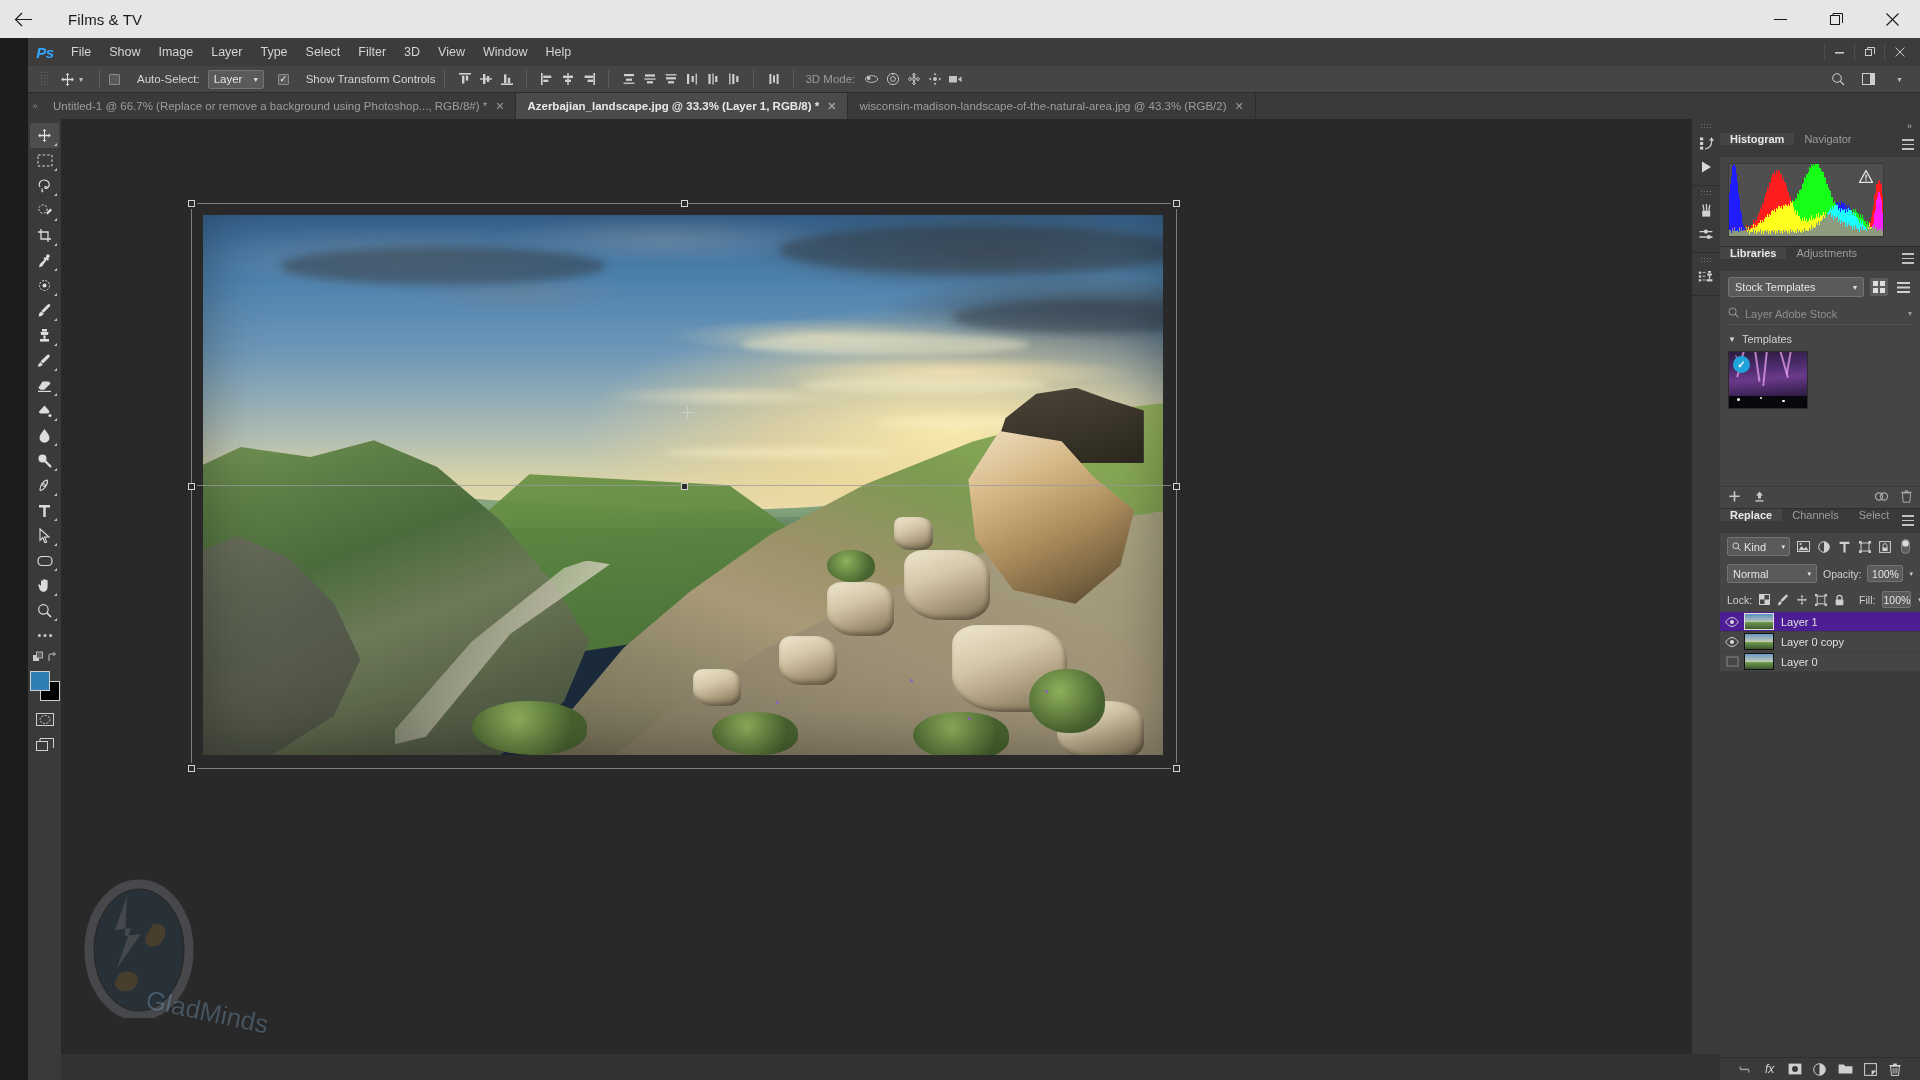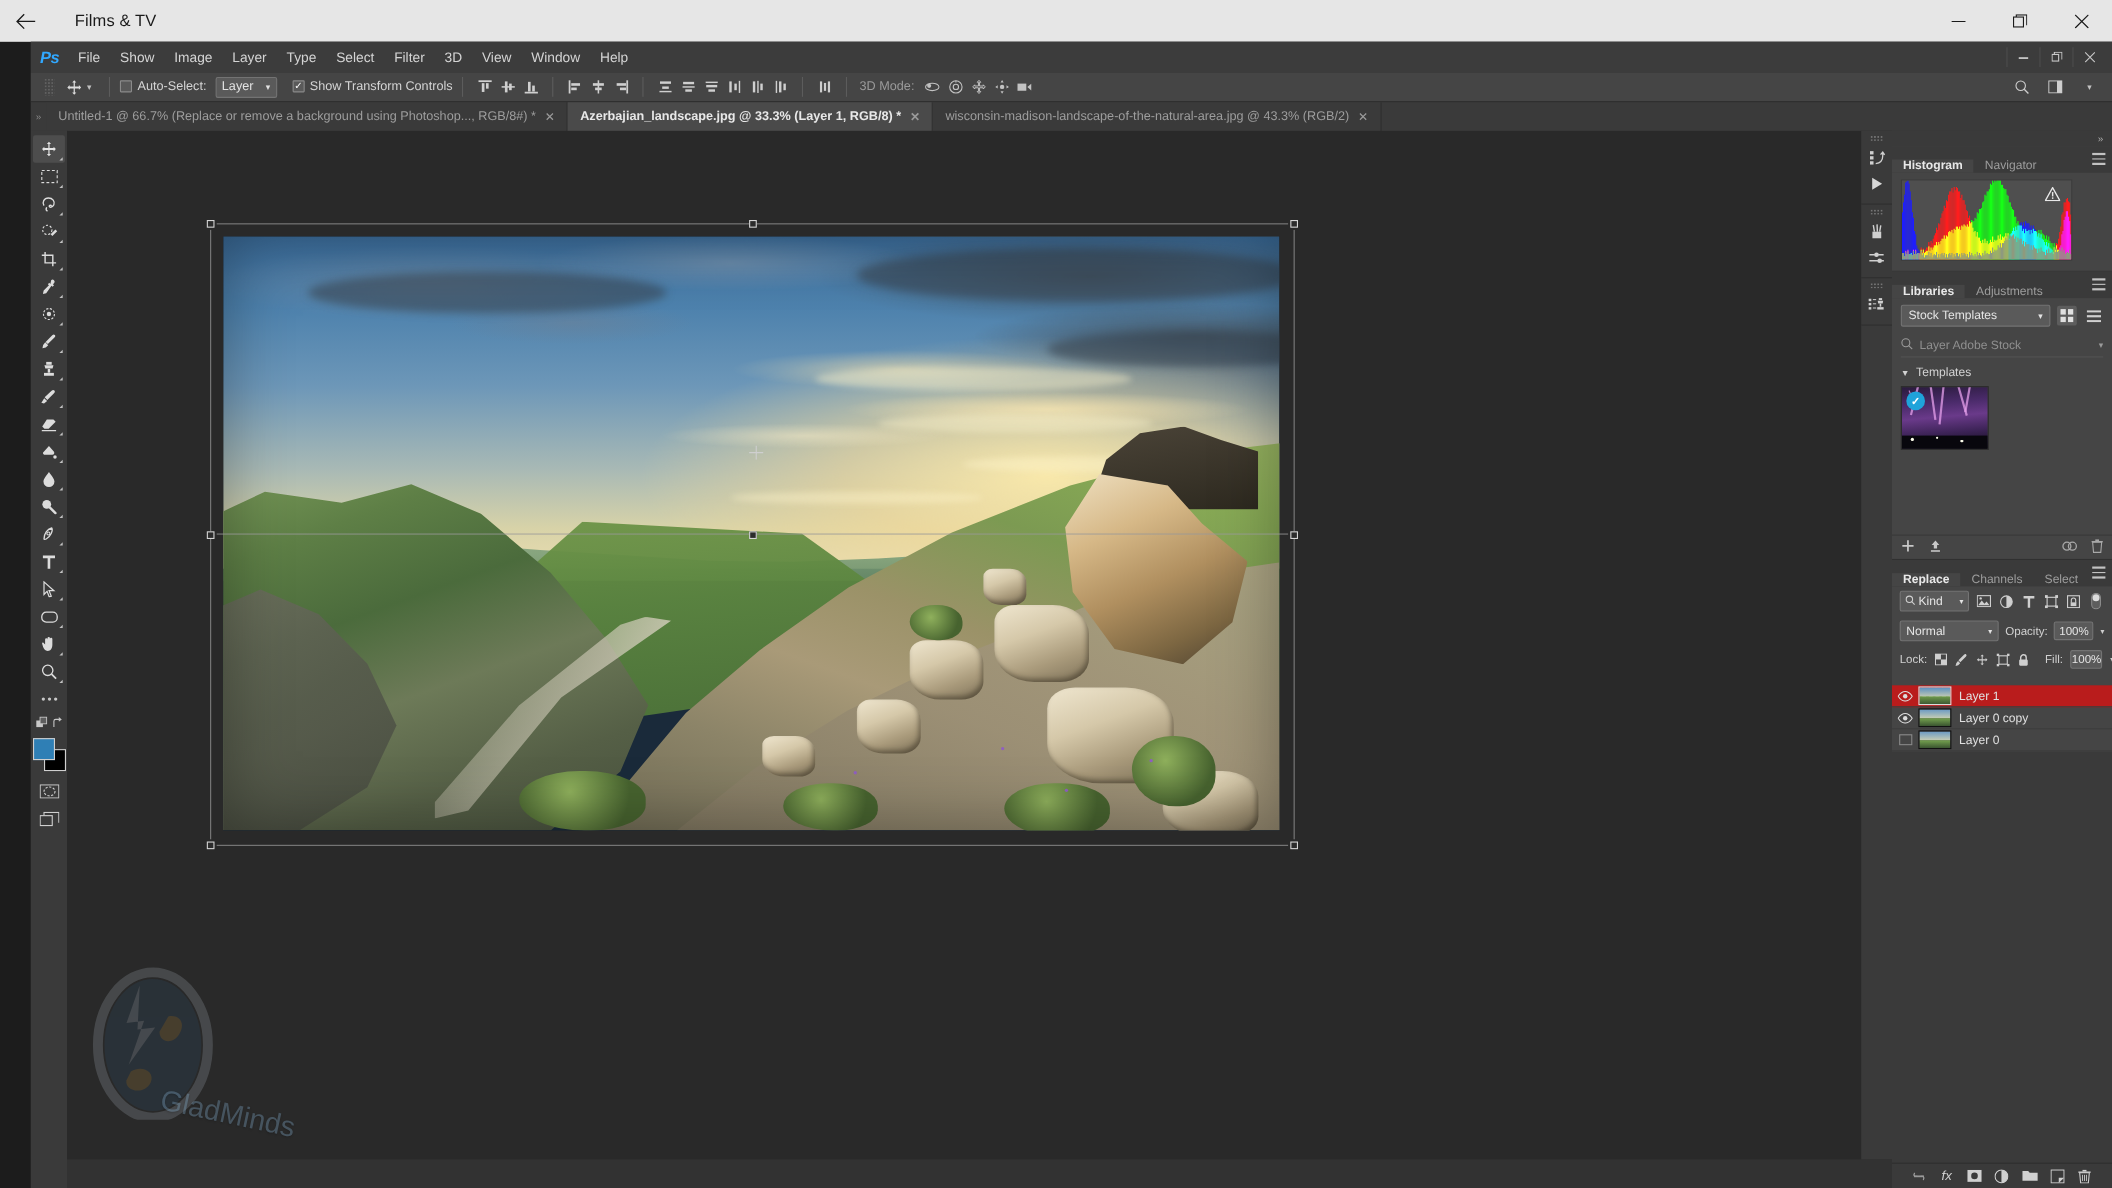--- a/index.html
+++ b/index.html
@@ -64,21 +64,21 @@
     display: flex; align-items: center; padding-left: 12px;
   }
   .ob-grip { width: 10px; height: 16px; margin-right: 6px;
     background-image: radial-gradient(#6e6e6e 1px, transparent 1px);
     background-size: 3px 3px; opacity:.7; }
   .ob-tool {
     width: 22px; height: 22px; display:flex; align-items:center; justify-content:center;
     color:#dcdcdc;
   }
   .ob-caret { color:#c0c0c0; font-size:8px; margin:0 7px 0 1px; }
-  .ob-check { display:flex; gap:5px; font-size:11.5px; color:#d4d4d4; }
+  .ob-check { display:flex; align-items:center; gap:17px; font-size:11.5px; color:#d4d4d4; }
   .ob-box {
     width: 11px; height: 11px; background:#595959; border:1px solid #8a8a8a; border-radius:1px;
     display:flex; align-items:center; justify-content:center; color:#fff; font-size:9px; line-height:1;
   }
   .ob-box.on { background:#5a5a5a; }
   .ob-select {
     height: 19px; min-width: 56px; background:#5a5a5a; border:1px solid #737373; border-radius:2px;
     display:flex; align-items:center; justify-content:space-between; padding:0 5px;
     font-size:11.5px; color:#e2e2e2; margin-left: 8px;
   }
@@ -285,21 +285,21 @@
   .rail-ico { width:26px;height:24px; display:flex;align-items:center;justify-content:center; color:#d0d0d0;}
 
   #ps-dock {
     position:absolute; right: 0; top: 81px; width: 200px; bottom: 0;
     background: #3a3a3a;
   }
   #dock-collapse { height:14px; display:flex; align-items:center; justify-content:flex-end;
     padding-right:8px; color:#b0b0b0; font-size:9px; background:#3a3a3a;}
 
   .panel { background:#454545; border-bottom: 1px solid #2e2e2e; }
-  .panel-tabs { display:flex; align-items:flex-end; height:24px; background:#3a3a3a; position:relative; }
+  .panel-tabs { display:flex; align-items:flex-start; height:24px; background:#3a3a3a; position:relative; }
   .ptab { padding: 0 10px; display:flex; align-items:center; font-size:11px; color:#9d9d9d; }
   .ptab.active { background:#454545; color:#e8e8e8; font-weight:bold; }
   .pmenu { position:absolute; right:6px; top:6px; width:12px; height:11px;
     display:flex; flex-direction:column; justify-content:space-between; }
   .pmenu i { display:block; height:1.6px; background:#c2c2c2; }
 
   
   #hist-body { padding: 6px 8px 9px; background:#454545;}
   #hist-canvas {
     position:relative; width: 156px; height: 74px; background:#4f4f4f;
@@ -353,21 +353,21 @@
     height:19px; flex:1; background:#5a5a5a; border:1px solid #737373; border-radius:2px;
     display:flex; align-items:center; justify-content:space-between; padding:0 5px;
     font-size:11px; color:#e4e4e4;
   }
   .num-field {
     height:17px; width:36px; background:#5a5a5a; border:1px solid #737373; border-radius:2px;
     font-size:10.5px; color:#e4e4e4; display:flex; align-items:center; justify-content:center;
   }
   .tiny-label { font-size:10.5px; color:#d0d0d0; }
   .layer-item { display:flex; align-items:center; height:20px; border-bottom:1px solid #3d3d3d; }
-  .layer-item.sel { background:#b91c1c;margin-top:11px; }
+  .layer-item.sel { background:#4c1d95; }
   .eye { width:24px; display:flex; align-items:center; justify-content:center; color:#dcdcdc; }
   .lthumb { width: 30px; height: 17px; border:1px solid #111; margin-right:7px; overflow:hidden; position:relative; }
   .lthumb.active-th { border:1px solid #dcdcdc; }
   .lname { font-size:11px; color:#e0e0e0; }
   #layers-footer {
     position:absolute; left:0; bottom:0; width:200px; height:23px; background:#3a3a3a;
     display:flex; align-items:center; justify-content:space-around; padding:0 12px;
     color:#c8c8c8; font-size:12px; border-top:1px solid #2e2e2e;
   }
   .lf-ico { width:18px;height:18px;display:flex;align-items:center;justify-content:center; }

